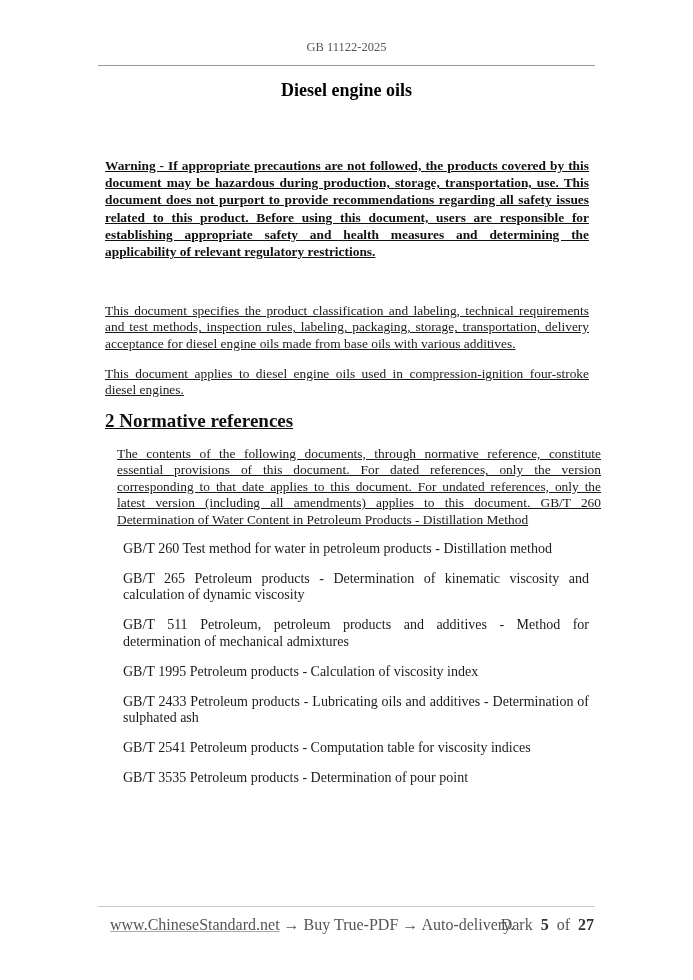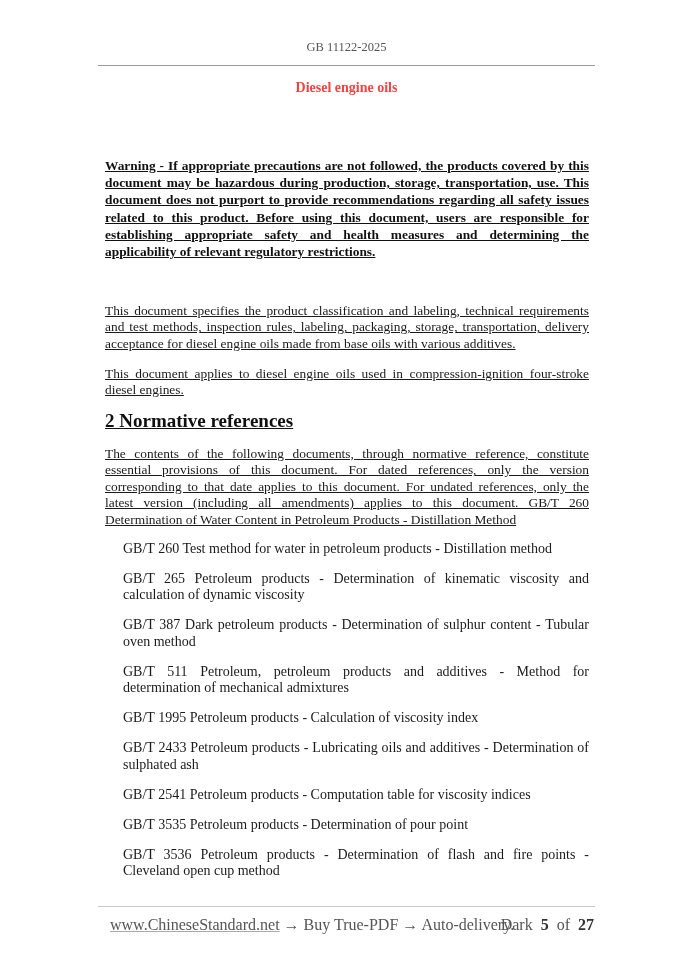--- a/index.html
+++ b/index.html
@@ -3,30 +3,30 @@
 <meta charset="utf-8">
 <style>
   html, body { margin: 0; padding: 0; background: #ffffff; }
   body { width: 693px; height: 980px; position: relative; overflow: hidden;
          font-family: "Liberation Serif", "DejaVu Serif", serif; color: #1a1a1a; }
   .page { position: absolute; left: 0; top: 0; width: 693px; height: 980px; }
   .hdr-text { position: absolute; top: 40px; left: 0; width: 693px; text-align: center;
               font-size: 12.5px; color: #555; }
   .hdr-line { position: absolute; top: 65px; left: 98px; width: 497px; height: 1px; background: #9a9a9a; }
   .title { position: absolute; top: 80px; left: 0; width: 693px; text-align: center;
-           font-size: 14px; font-weight: bold; color: #ef4444; }
+           font-size: 18px; font-weight: bold; color: #000000; }
   .content { position: absolute; left: 105px; width: 484px; text-decoration: underline; }
   .warning { top: 157px; font-weight: bold; font-size: 13.4px; line-height: 17.2px; text-align: justify; color: #111; }
   .h1 { font-size: 19px; font-weight: bold; color: #111; }
   .h-scope { top: 267px; }
   .h-norm { top: 410px; }
   .para { font-size: 13.4px; line-height: 16.4px; text-align: justify; }
   .p-scope1 { top: 303px; }
   .p-scope2 { top: 366px; }
-  .p-norm { top: 446px; }
+  .p-norm { top: 446px; margin-left: 12px; }
   .refs { position: absolute; left: 123px; width: 466px; top: 541px; }
   .ref { font-size: 14px; line-height: 16.4px; text-align: justify; margin: 0 0 13.6px 0; }
   .ftr-line { position: absolute; top: 906px; left: 98px; width: 497px; height: 1px; background: #c8c8c8; }
   .ftr { position: absolute; top: 916px; left: 110px; width: 484px; font-size: 16px; color: #555; font-family: Liberation Serif, serif; }
   .ftr-link { color: #555; text-decoration: underline; text-decoration-color: #aaa; }
   .ftr-right { position: absolute; right: 0; top: 0; }
   .ftr-right b { color: #333; }
 </style>
 </head>
 <body>
@@ -42,27 +42,25 @@
 
   <div class="content para p-scope2">This document applies to diesel engine oils used in compression-ignition four-stroke diesel engines.</div>
   <div class="content para p-scope1">This document specifies the product classification and labeling, technical requirements and test methods, inspection rules, labeling, packaging, storage, transportation, delivery acceptance for diesel engine oils made from base oils with various additives.</div>
 
   <div class="content h1 h-norm">2 Normative references</div>
   <div class="content para p-norm">The contents of the following documents, through normative reference, constitute essential provisions of this document. For dated references, only the version corresponding to that date applies to this document. For undated references, only the latest version (including all amendments) applies to this document. GB/T 260 Determination of Water Content in Petroleum Products - Distillation Method</div>
 
   <div class="refs">
     <p class="ref">GB/T 260 Test method for water in petroleum products - Distillation method</p>
     <p class="ref">GB/T 265 Petroleum products - Determination of kinematic viscosity and calculation of dynamic viscosity</p>
-    <p class="ref">GB/T 387 Dark petroleum products - Determination of sulphur content - Tubular oven method</p>
     <p class="ref">GB/T 511 Petroleum, petroleum products and additives - Method for determination of mechanical admixtures</p>
     <p class="ref">GB/T 1995 Petroleum products - Calculation of viscosity index</p>
     <p class="ref">GB/T 2433 Petroleum products - Lubricating oils and additives - Determination of sulphated ash</p>
     <p class="ref">GB/T 2541 Petroleum products - Computation table for viscosity indices</p>
     <p class="ref">GB/T 3535 Petroleum products - Determination of pour point</p>
-    <p class="ref">GB/T 3536 Petroleum products - Determination of flash and fire points - Cleveland open cup method</p>
   </div>
 
   <div class="ftr-line"></div>
   <div class="ftr">
     <a class="ftr-link">www.ChineseStandard.net</a><span> → Buy True-PDF → Auto-delivery.</span>
     <span class="ftr-right">
       <span>Dark</span>&nbsp;
       <b>5</b>&nbsp;
       <span>of</span>&nbsp;
       <b>27</b>

